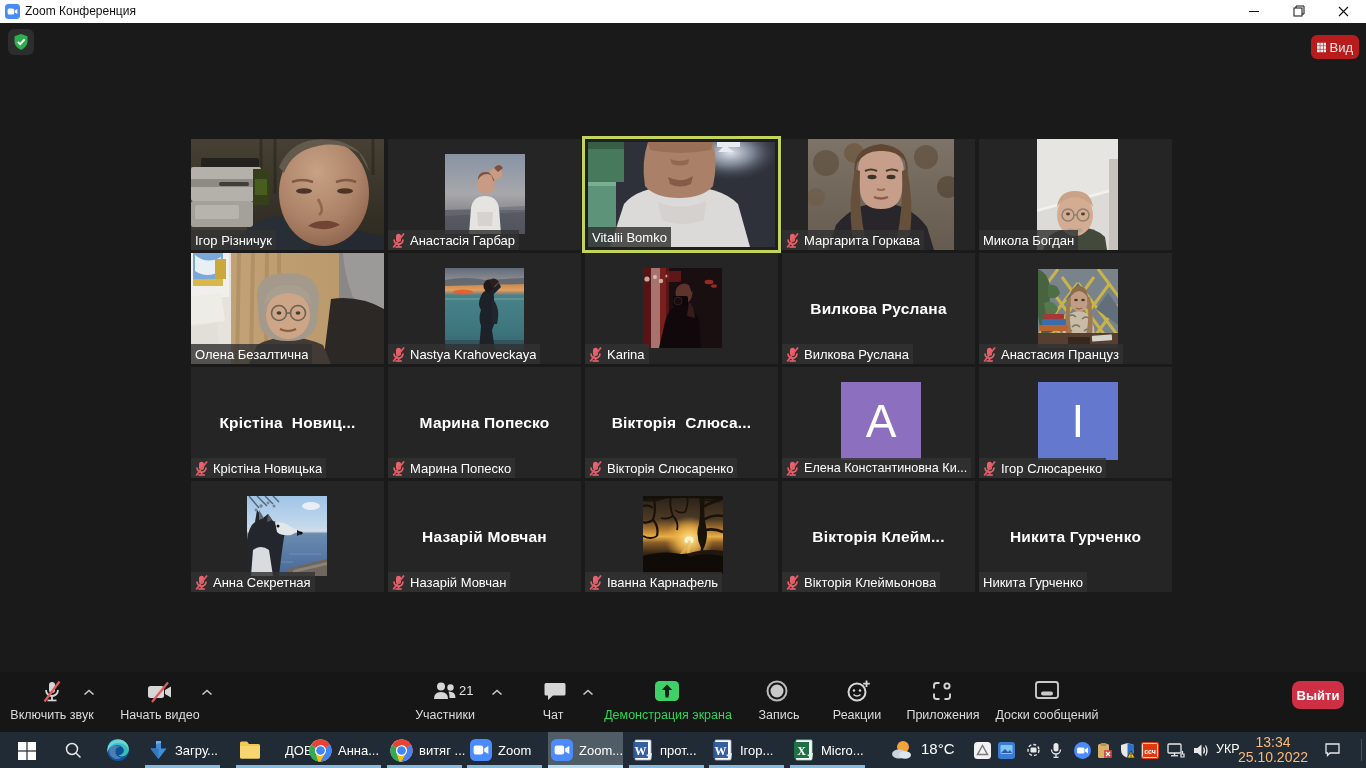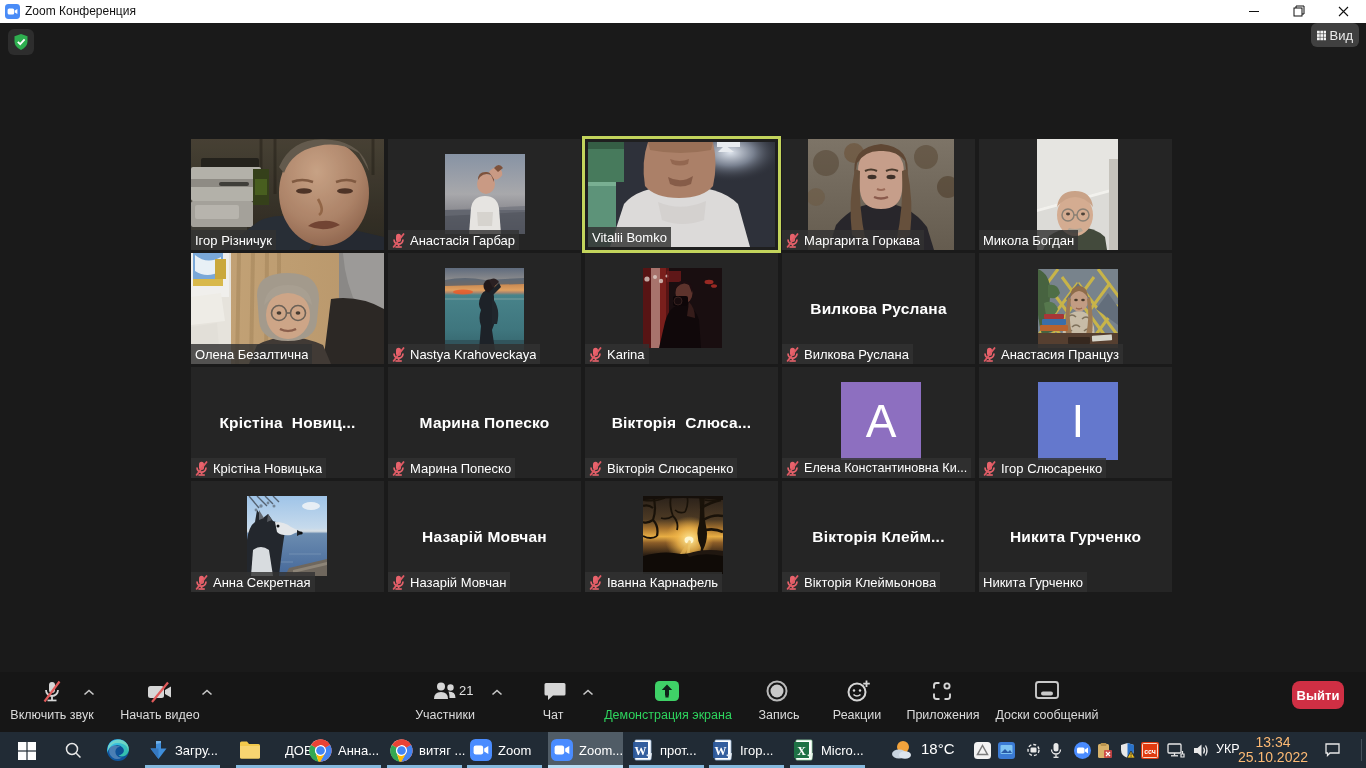--- a/index.html
+++ b/index.html
@@ -3,21 +3,21 @@
 <style>
 * { margin:0; padding:0; box-sizing:border-box; }
 html,body { width:1366px; height:768px; overflow:hidden; background:#1a1a1a;
   font-family:"Liberation Sans", sans-serif; }
 #titlebar { position:absolute; left:0; top:0; width:1366px; height:23px; background:#fff; }
 #titlebar .zico { position:absolute; left:5px; top:4px; }
 #titlebar .ttl { position:absolute; left:25px; top:4px; font-size:12px; color:#111; }
 .winbtn { position:absolute; top:0; width:45px; height:23px; }
 #main { position:absolute; left:0; top:23px; width:1366px; height:649px; background:#1a1a1a; }
 #shield { position:absolute; left:8px; top:6px; width:26px; height:26px; background:#2d2d2d; border-radius:6px; }
-#vid { position:absolute; left:1311px; top:0; width:48px; height:24px; background:#404040; border-radius:6px;
+#vid { position:absolute; left:1311px; top:12px; width:48px; height:24px; background:#b91c1c; border-radius:6px;
   color:#ececec; font-size:13px; display:flex; align-items:center; padding:0 6px; gap:3px; box-sizing:border-box; }
 .tile { position:absolute; width:193px; height:111px; background:#252525; overflow:hidden;margin-top:48px; }
 .tile.active { width:199px; height:117px; border:3px solid #c3d45c; background:#1f1f1f; }
 .ph { position:absolute; }
 .ph svg { display:block; }
 .cname { position:absolute; left:0; right:0; top:0; bottom:0; display:flex; align-items:center;
   justify-content:center; color:#fff; font-size:15.5px; font-weight:bold; letter-spacing:0.2px; }
 .avatar { position:absolute; left:59px; top:15px; width:80px; height:78px; display:flex; align-items:center;
   justify-content:center; color:#fff; font-size:46px; }
 .lab { position:absolute; left:0; bottom:0; height:20px; background:rgba(50,50,50,0.82);

